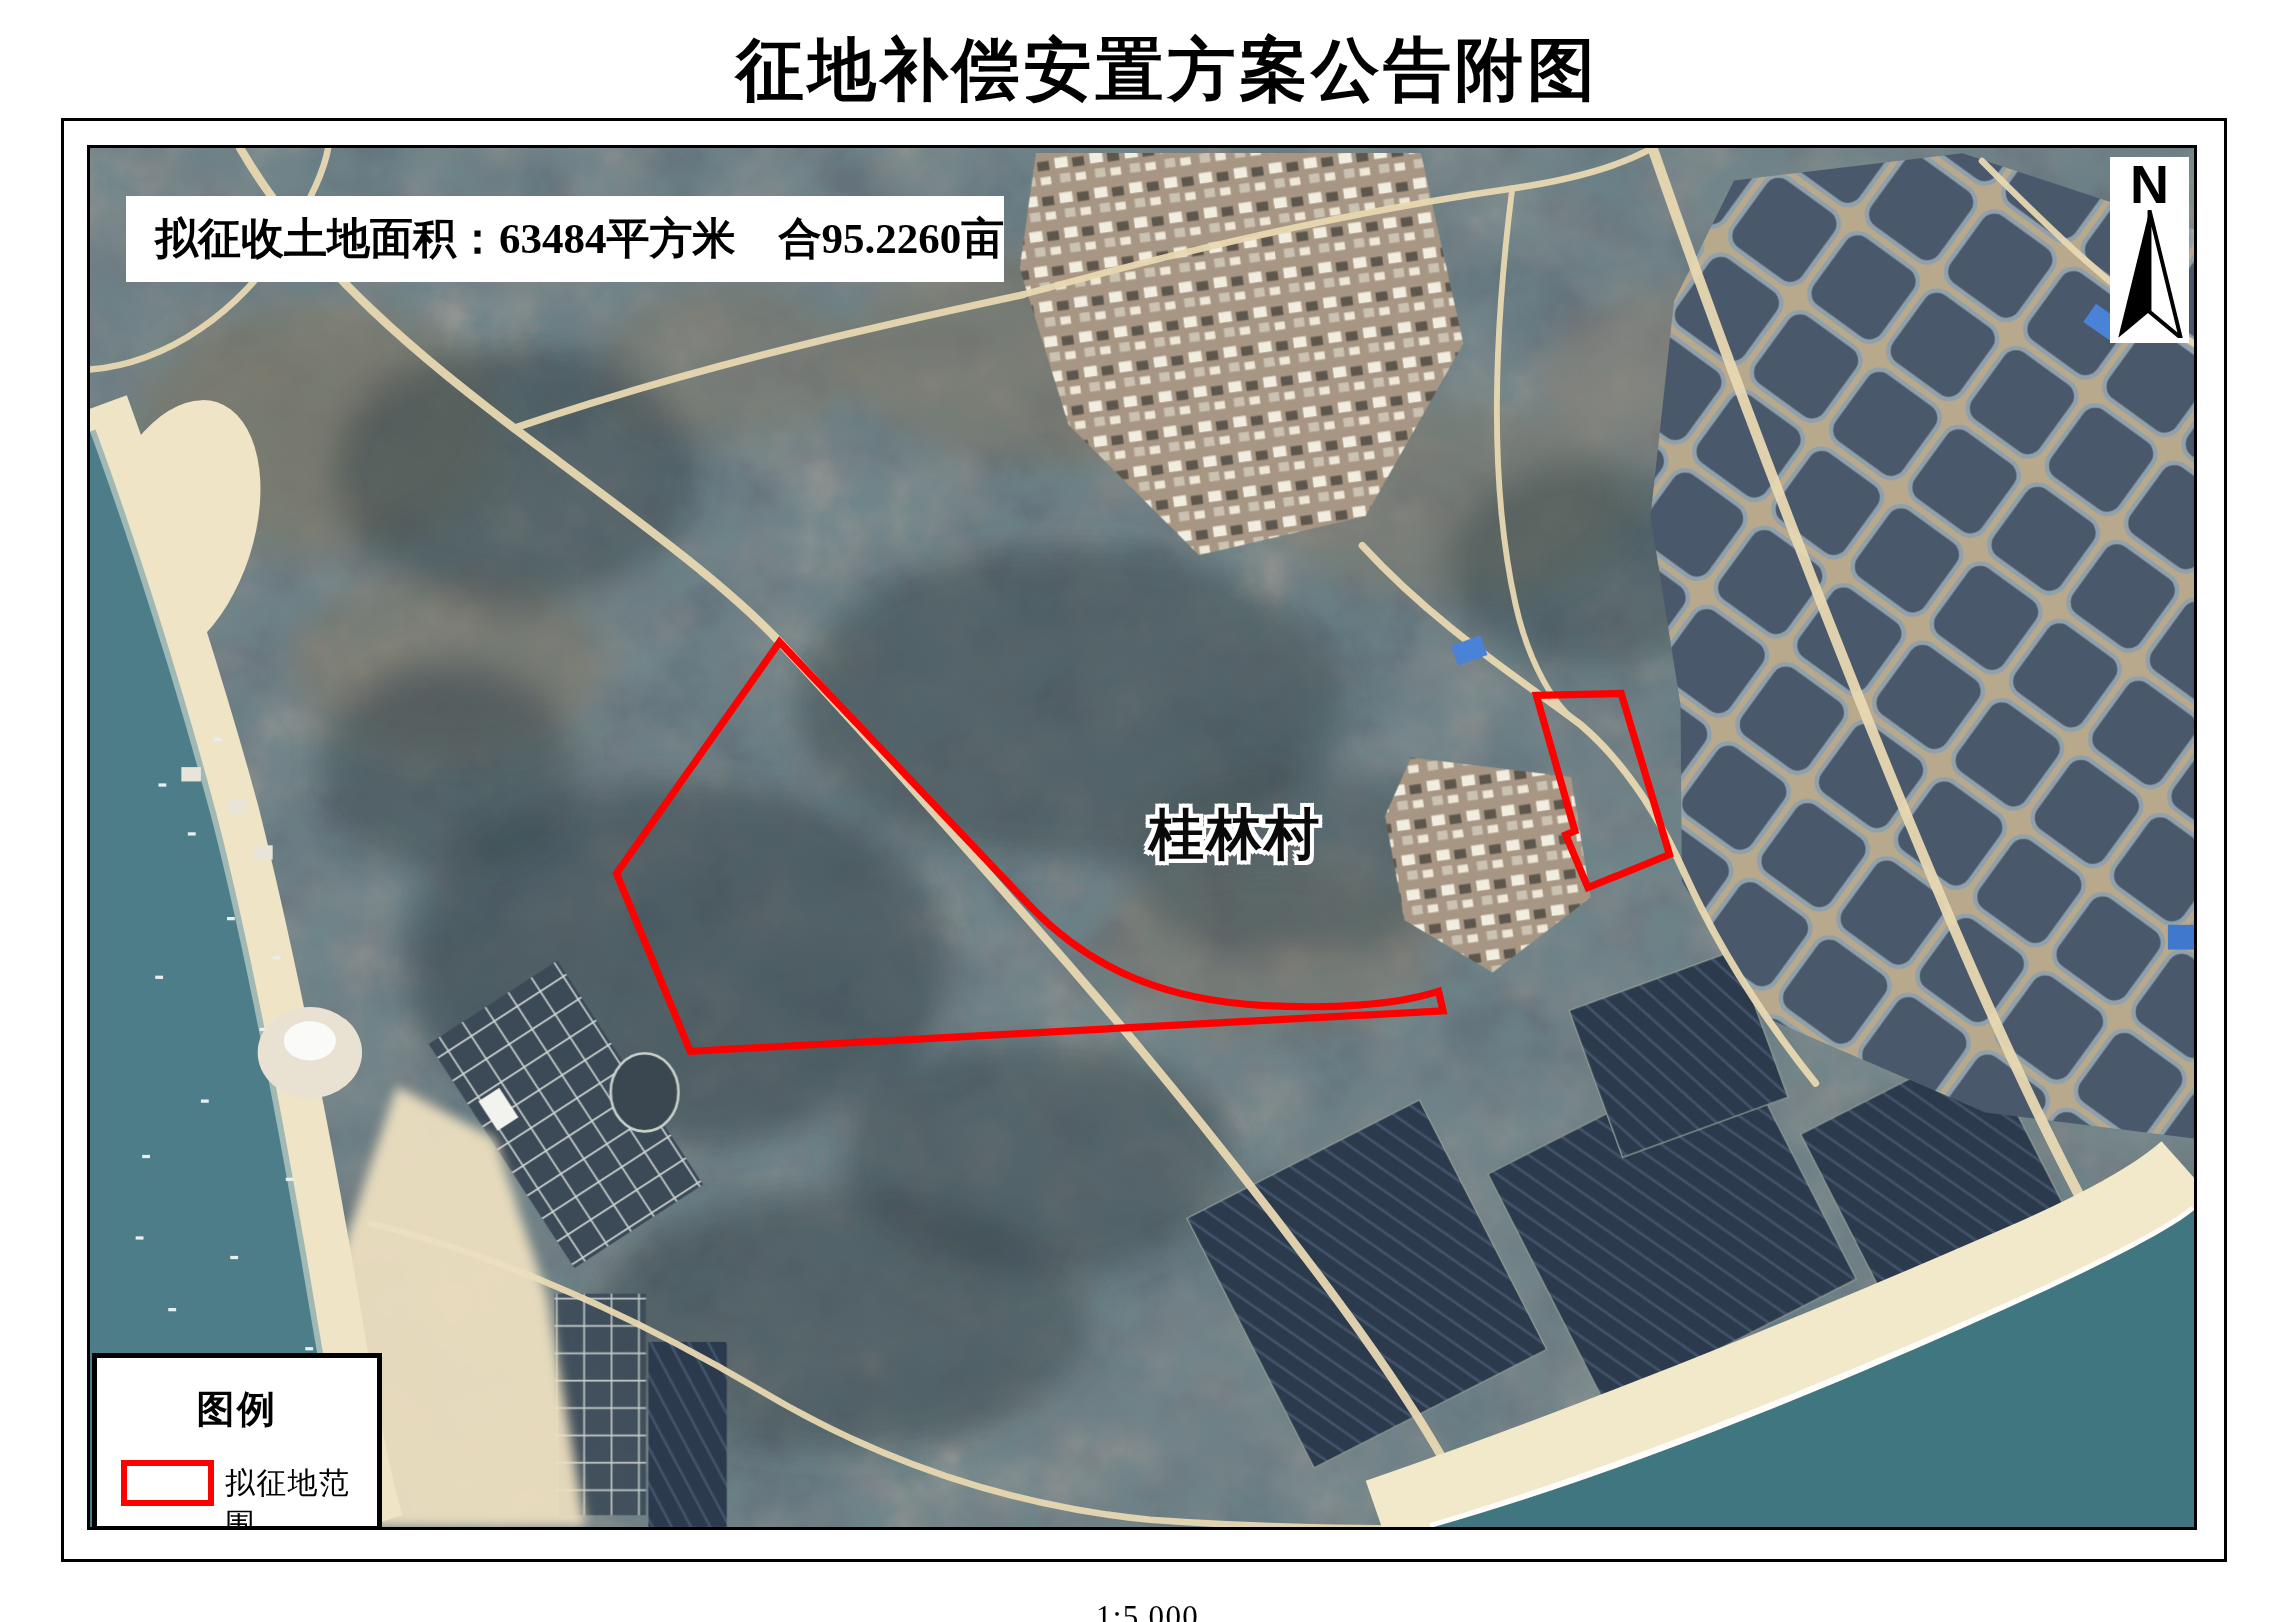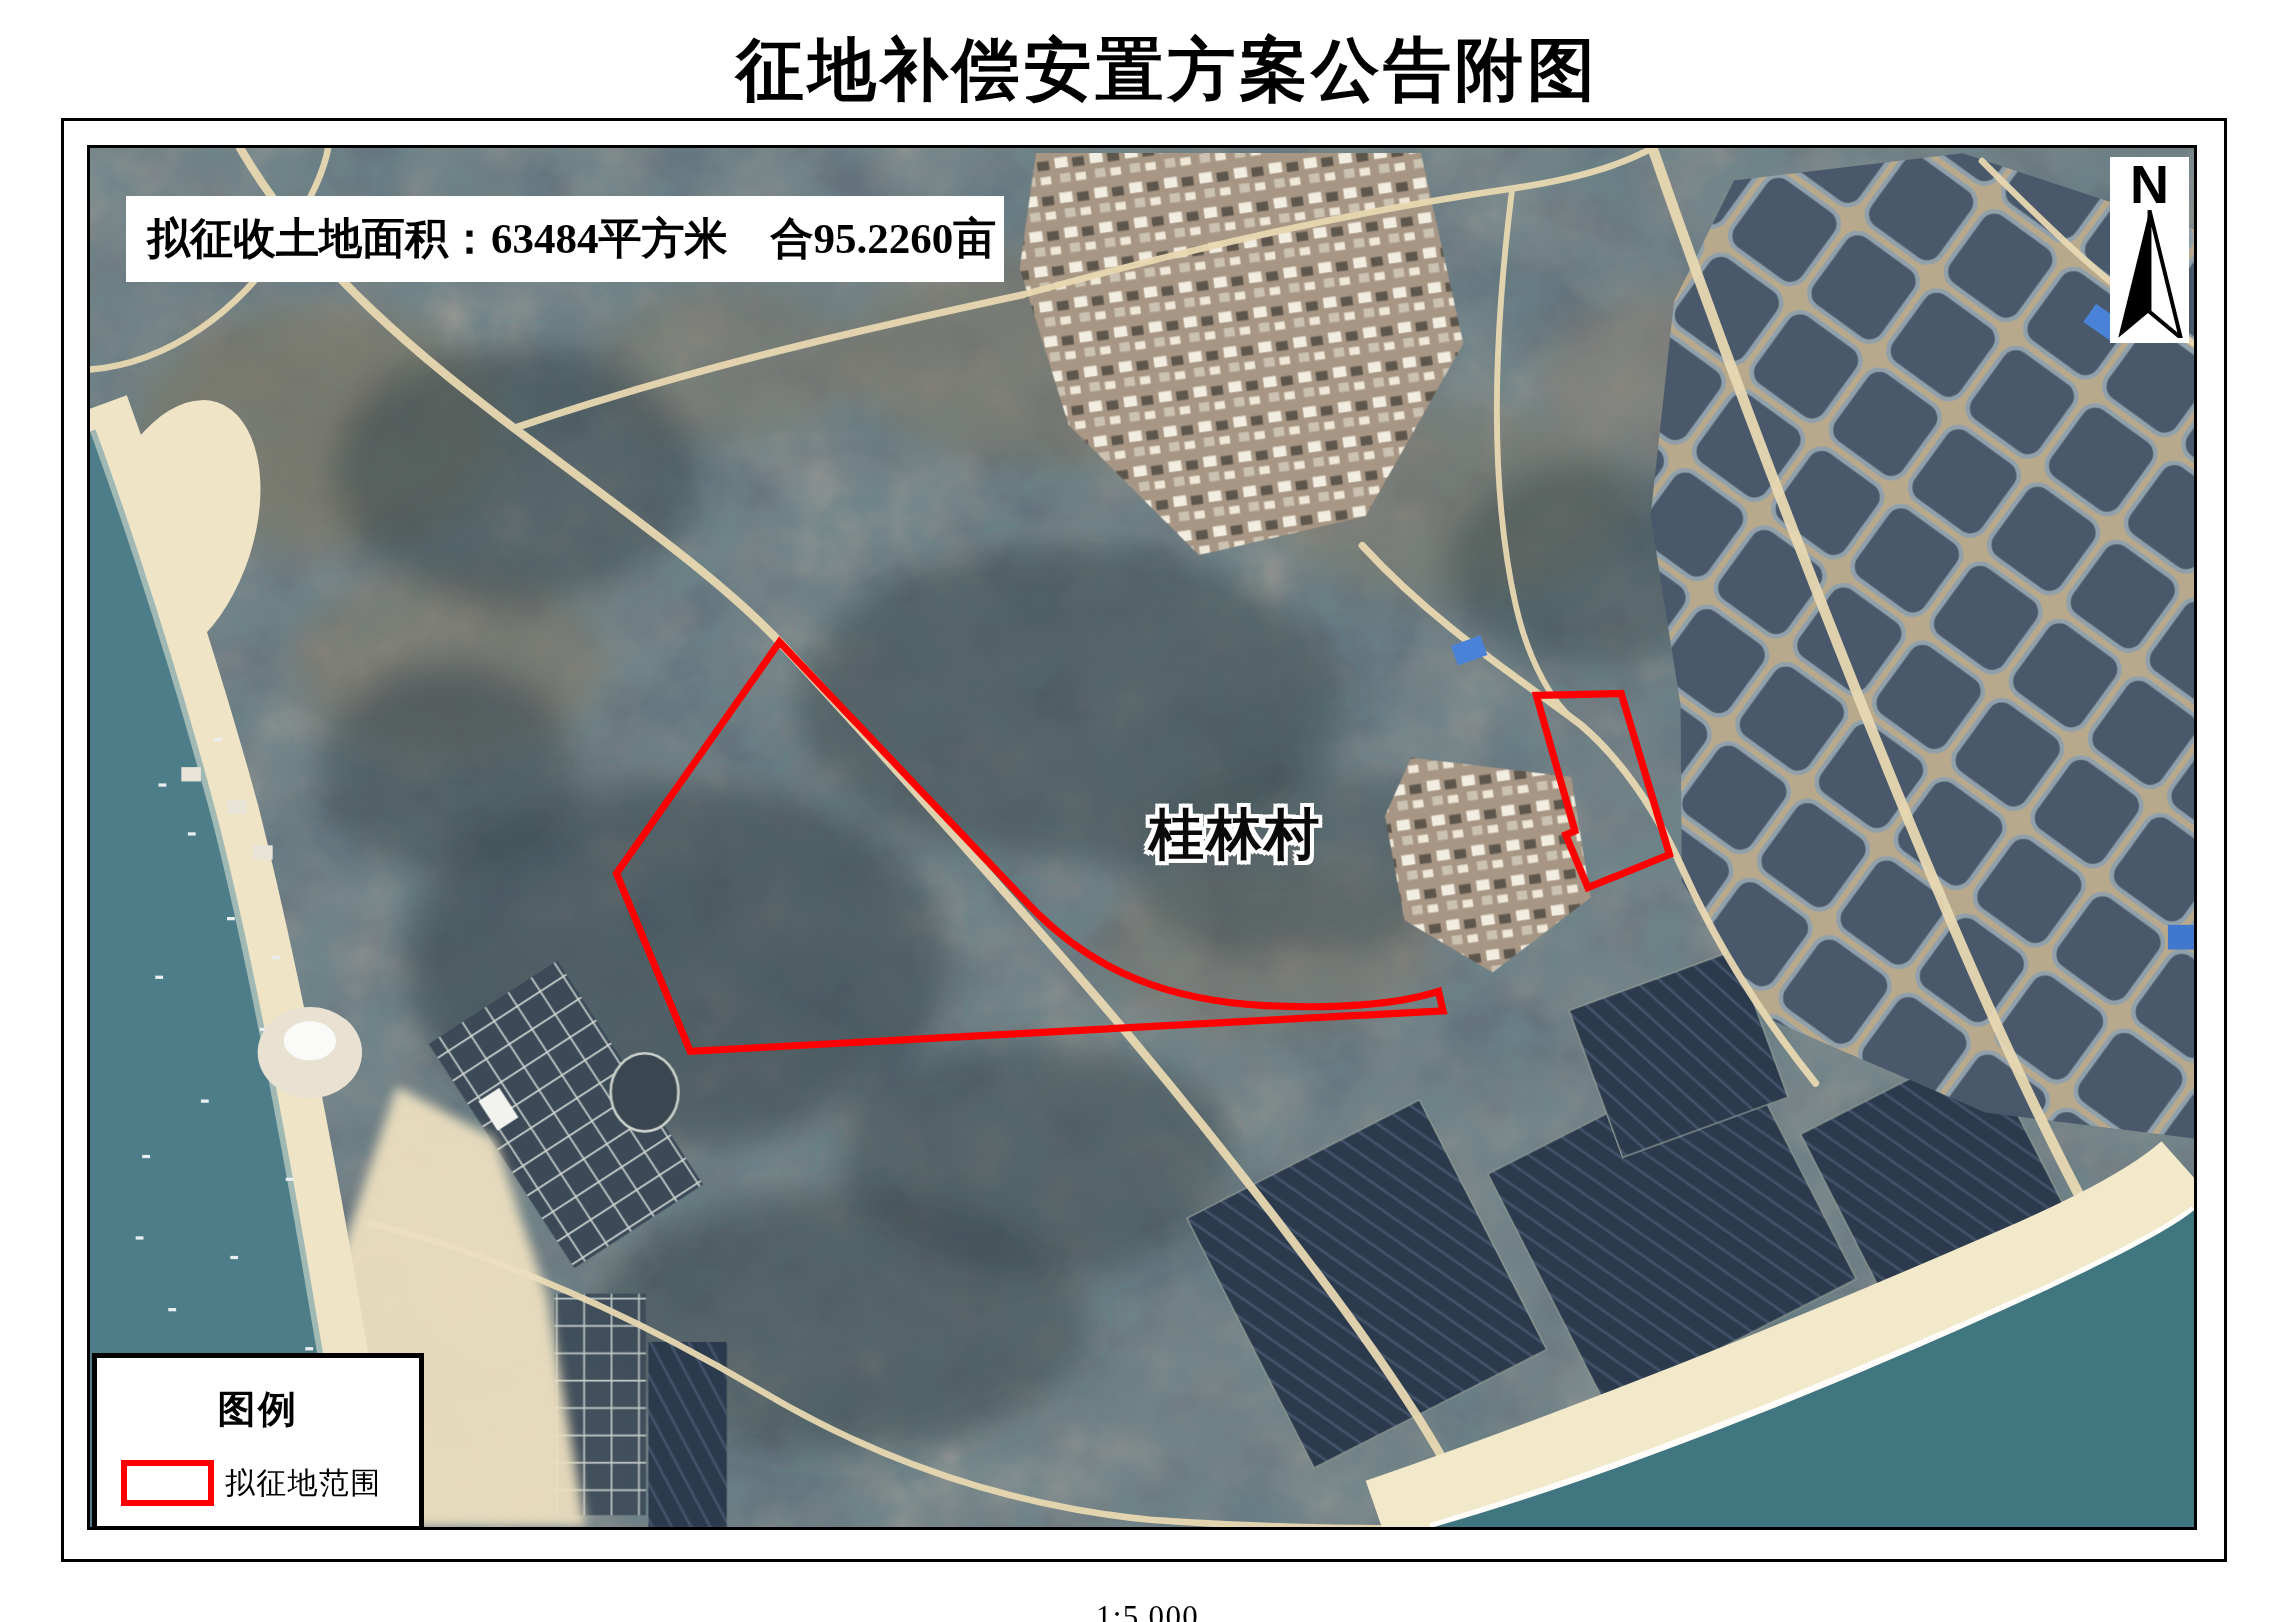--- a/index.html
+++ b/index.html
@@ -6,32 +6,32 @@
   body{width:2295px;height:1623px;position:relative;overflow:hidden;
        font-family:"Liberation Serif","DejaVu Serif",serif;color:#000;}
   .page-title{position:absolute;left:0;top:25px;width:100%;text-align:center;
        font-size:68px;font-weight:bold;letter-spacing:3.9px;padding-left:20px;}
   .outer-frame{position:absolute;left:61px;top:118px;width:2166px;height:1444px;
        border:3.9px solid #000;box-sizing:border-box;}
   .map-area{position:absolute;left:87px;top:145px;width:2110px;height:1385px;
        border:3.9px solid #000;box-sizing:border-box;background:#64727b;overflow:hidden;}
   .map-area svg.sat{position:absolute;left:0;top:0;width:100%;height:100%;}
   .info-box{position:absolute;left:36px;top:48px;width:878px;height:86px;
-       background:#ffffff;display:flex;align-items:center;padding-left:21px;
+       background:#ffffff;display:flex;align-items:center;padding-left:29px;
        box-sizing:border-box;font-size:43px;font-weight:bold;white-space:nowrap;}
   .north-box{position:absolute;left:2020px;top:9.2px;width:79px;height:186px;
        background:#ffffff;text-align:center;}
   .north-box .n{font-family:"Liberation Sans","DejaVu Sans",sans-serif;
        font-size:54px;font-weight:bold;line-height:52px;display:block;margin-top:1.3px;}
   .place-label{position:absolute;font-weight:bold;white-space:nowrap;color:#0a0a0a;
        text-shadow:-3.9px -3.9px 0 #fff,3.9px -3.9px 0 #fff,-3.9px 3.9px 0 #fff,3.9px 3.9px 0 #fff,
                    0 -3.9px 0 #fff,0 3.9px 0 #fff,-3.9px 0 0 #fff,3.9px 0 0 #fff;}
   .street-label{left:963px;top:512px;font-size:58px;letter-spacing:2.6px;}
   .village-label{left:1059px;top:650px;font-size:55px;letter-spacing:2.6px;}
-  .legend-box{position:absolute;left:2px;top:1205px;width:332px;height:178px;
+  .legend-box{position:absolute;left:2px;top:1205px;width:290px;height:178px;
        background:#ffffff;border:5.2px solid #000;box-sizing:border-box;}
   .legend-title{text-align:center;margin-top:26px;font-size:38px;font-weight:bold;
        letter-spacing:2.6px;}
   .legend-row{position:absolute;left:0;top:98px;width:100%;height:52px;}
   .legend-swatch{position:absolute;left:23.6px;top:3.9px;width:81px;height:34px;
        border:6.5px solid #ff0000;background:transparent;}
   .legend-label{position:absolute;left:128px;top:6.5px;font-size:30px;letter-spacing:1.3px;}
   .scale-text{position:absolute;left:0;top:1566px;width:100%;text-align:center;
        font-size:31px;letter-spacing:1.3px;margin-top:33px;}
 </style>

